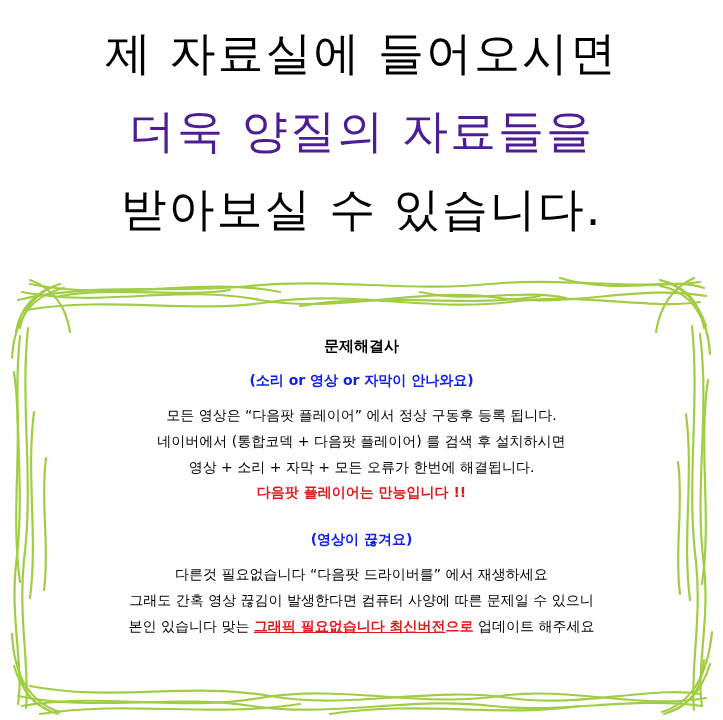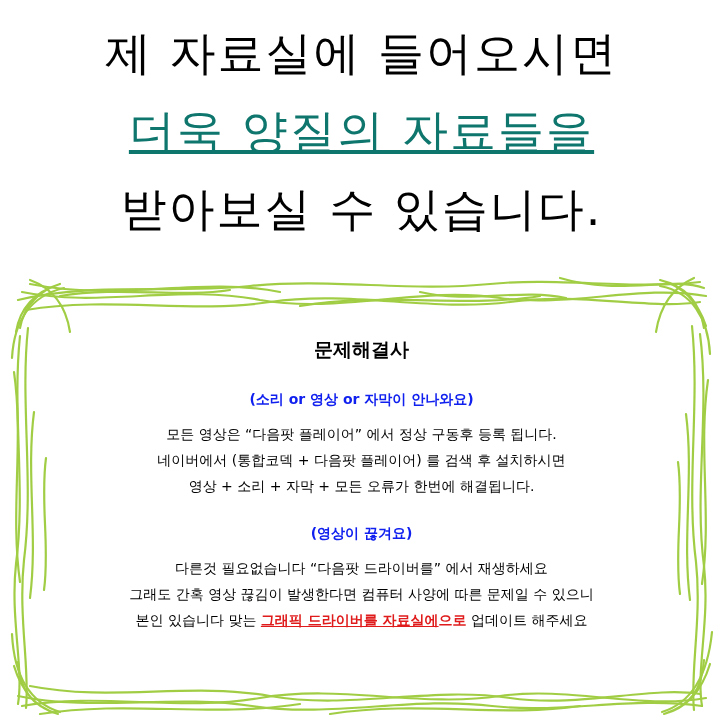--- a/index.html
+++ b/index.html
@@ -31,21 +31,21 @@
     text-align: center;
   }
   .headline-line {
     font-family: "DejaVu Sans", sans-serif;
     font-size: 46px;
     line-height: 78px;
     letter-spacing: 2px;
     white-space: nowrap;
   }
   .headline-line.l1 { color: #000000; }
-  .headline-line.l2 { color: #0f766e; text-decoration: underline; }
+  .headline-line.l2 { color: #4c1d95; }
   .headline-line.l3 { color: #000000; }
 
   
   .frame-area {
     position: absolute;
     left: 0;
     top: 262px;
     width: 723px;
     height: 458px;
   }
@@ -60,24 +60,24 @@
   
   .body-text {
     position: absolute;
     left: 40px;
     top: 75px;
     width: 643px;
     text-align: center;
     font-family: "DejaVu Sans", sans-serif;
   }
   .sec-title {
-    font-size: 19px;
+    font-size: 15px;
     font-weight: bold;
     color: #000000;
-    margin-bottom: 28px;
+    margin-bottom: 16px;
   }
   .sub-head {
     font-size: 14px;
     font-weight: bold;
     color: #1020ee;
     margin-bottom: 12px;
   }
   .para-line {
     font-size: 14px;
     color: #000000;
@@ -164,26 +164,27 @@
 
     <div class="body-text">
       <div class="sec-title">문제해결사</div>
 
       <div class="sub-head">(소리 or 영상 or 자막이 안나와요)</div>
 
       <div class="para-line">모든 영상은 “다음팟 플레이어” 에서 정상 구동후 등록 됩니다.</div>
       <div class="para-line">네이버에서 (통합코덱 + 다음팟 플레이어) 를 검색 후 설치하시면</div>
       <div class="para-line">영상 + 소리 + 자막 + 모든 오류가 한번에 해결됩니다.</div>
 
+      <div class="para-line red">다음팟 플레이어는 만능입니다 !!</div>
 
       <div class="gap"></div>
 
       <div class="sub-head">(영상이 끊겨요)</div>
 
       <div class="para-line">다른것 필요없습니다  “다음팟 드라이버를” 에서 재생하세요</div>
       <div class="para-line">그래도 간혹 영상 끊김이 발생한다면 컴퓨터 사양에 따른 문제일 수 있으니</div>
 
       <div class="para-line">
-        <span>본인 있습니다 맞는 </span><span class="underline-red">그래픽 드라이버를 자료실에</span><span class="mix-red">으로</span><span> 업데이트 해주세요</span>
+        <span>본인 있습니다 맞는 </span><span class="underline-red">그래픽 필요없습니다 최신버전</span><span class="mix-red">으로</span><span> 업데이트 해주세요</span>
       </div>
     </div>
   </div>
 </div>
 
 </body></html>

